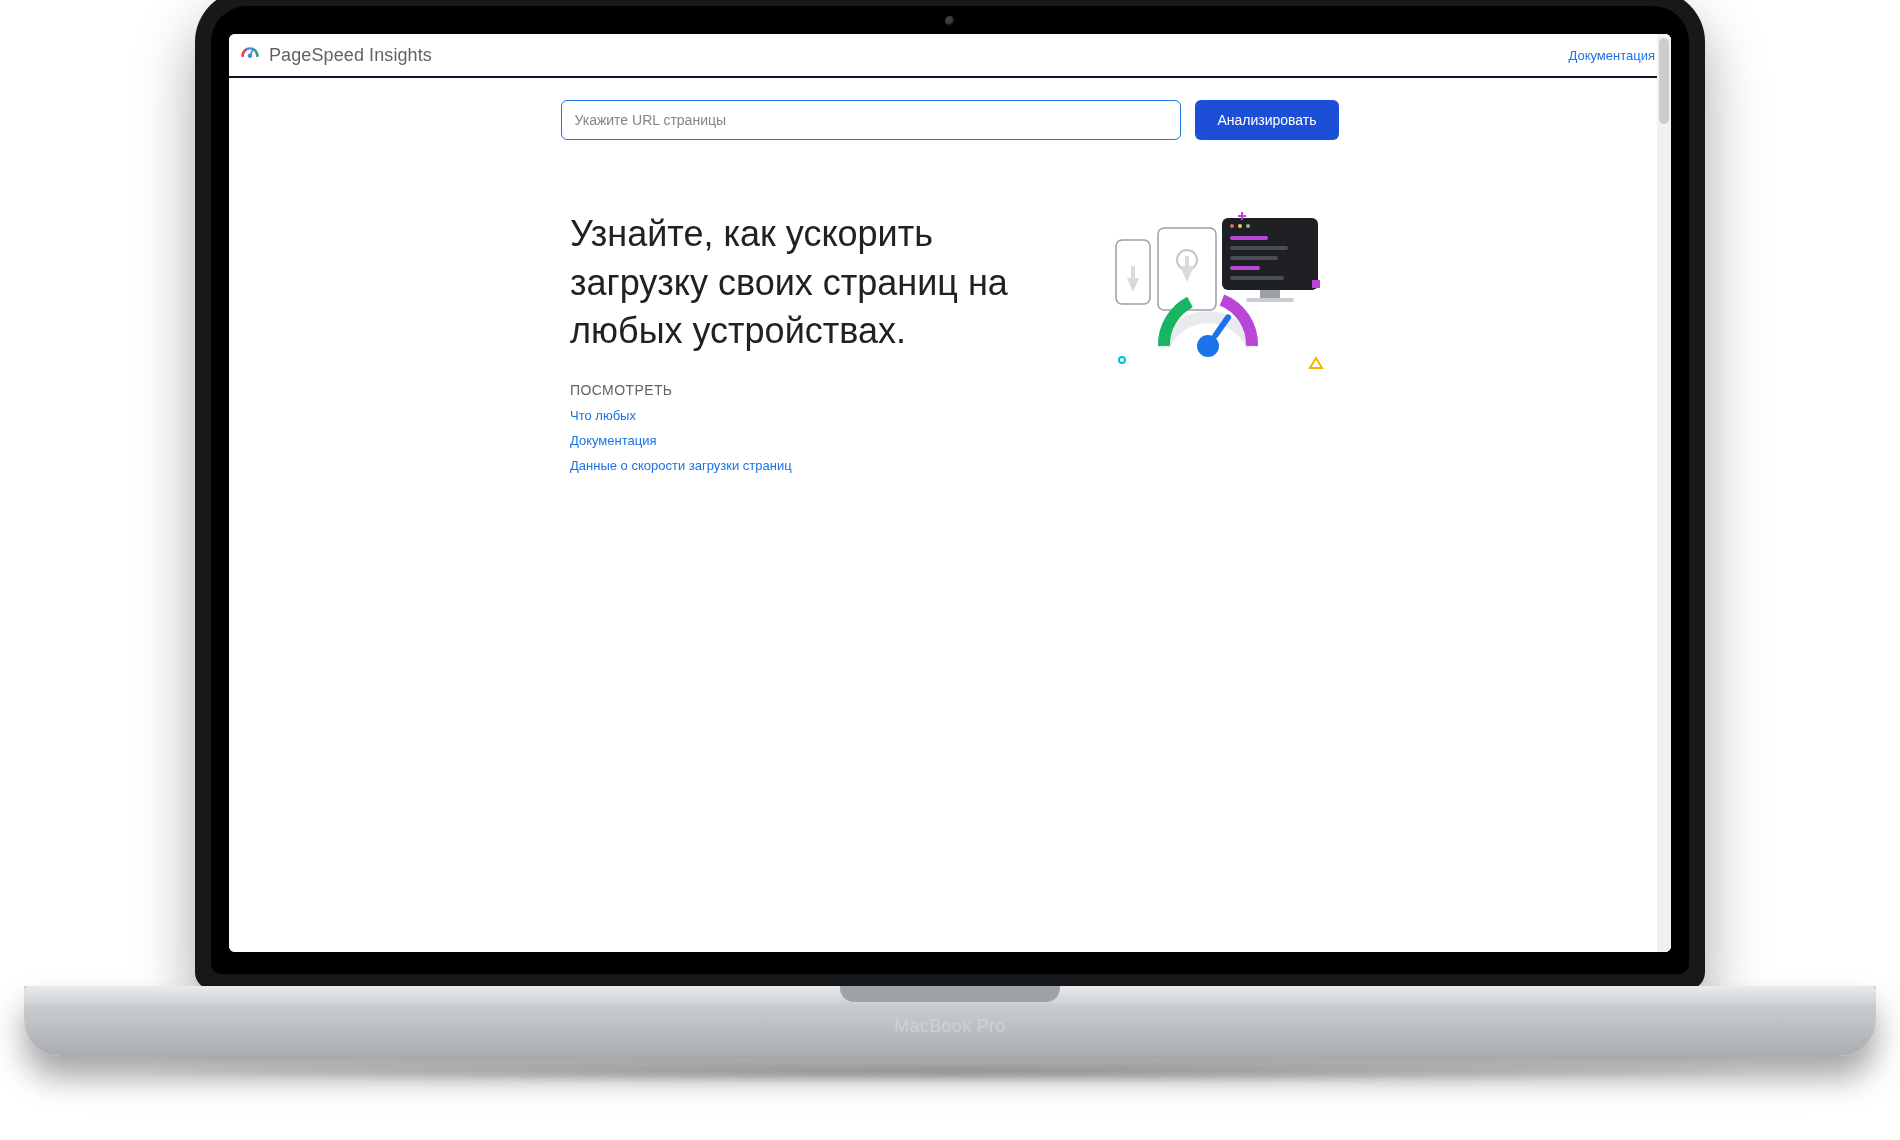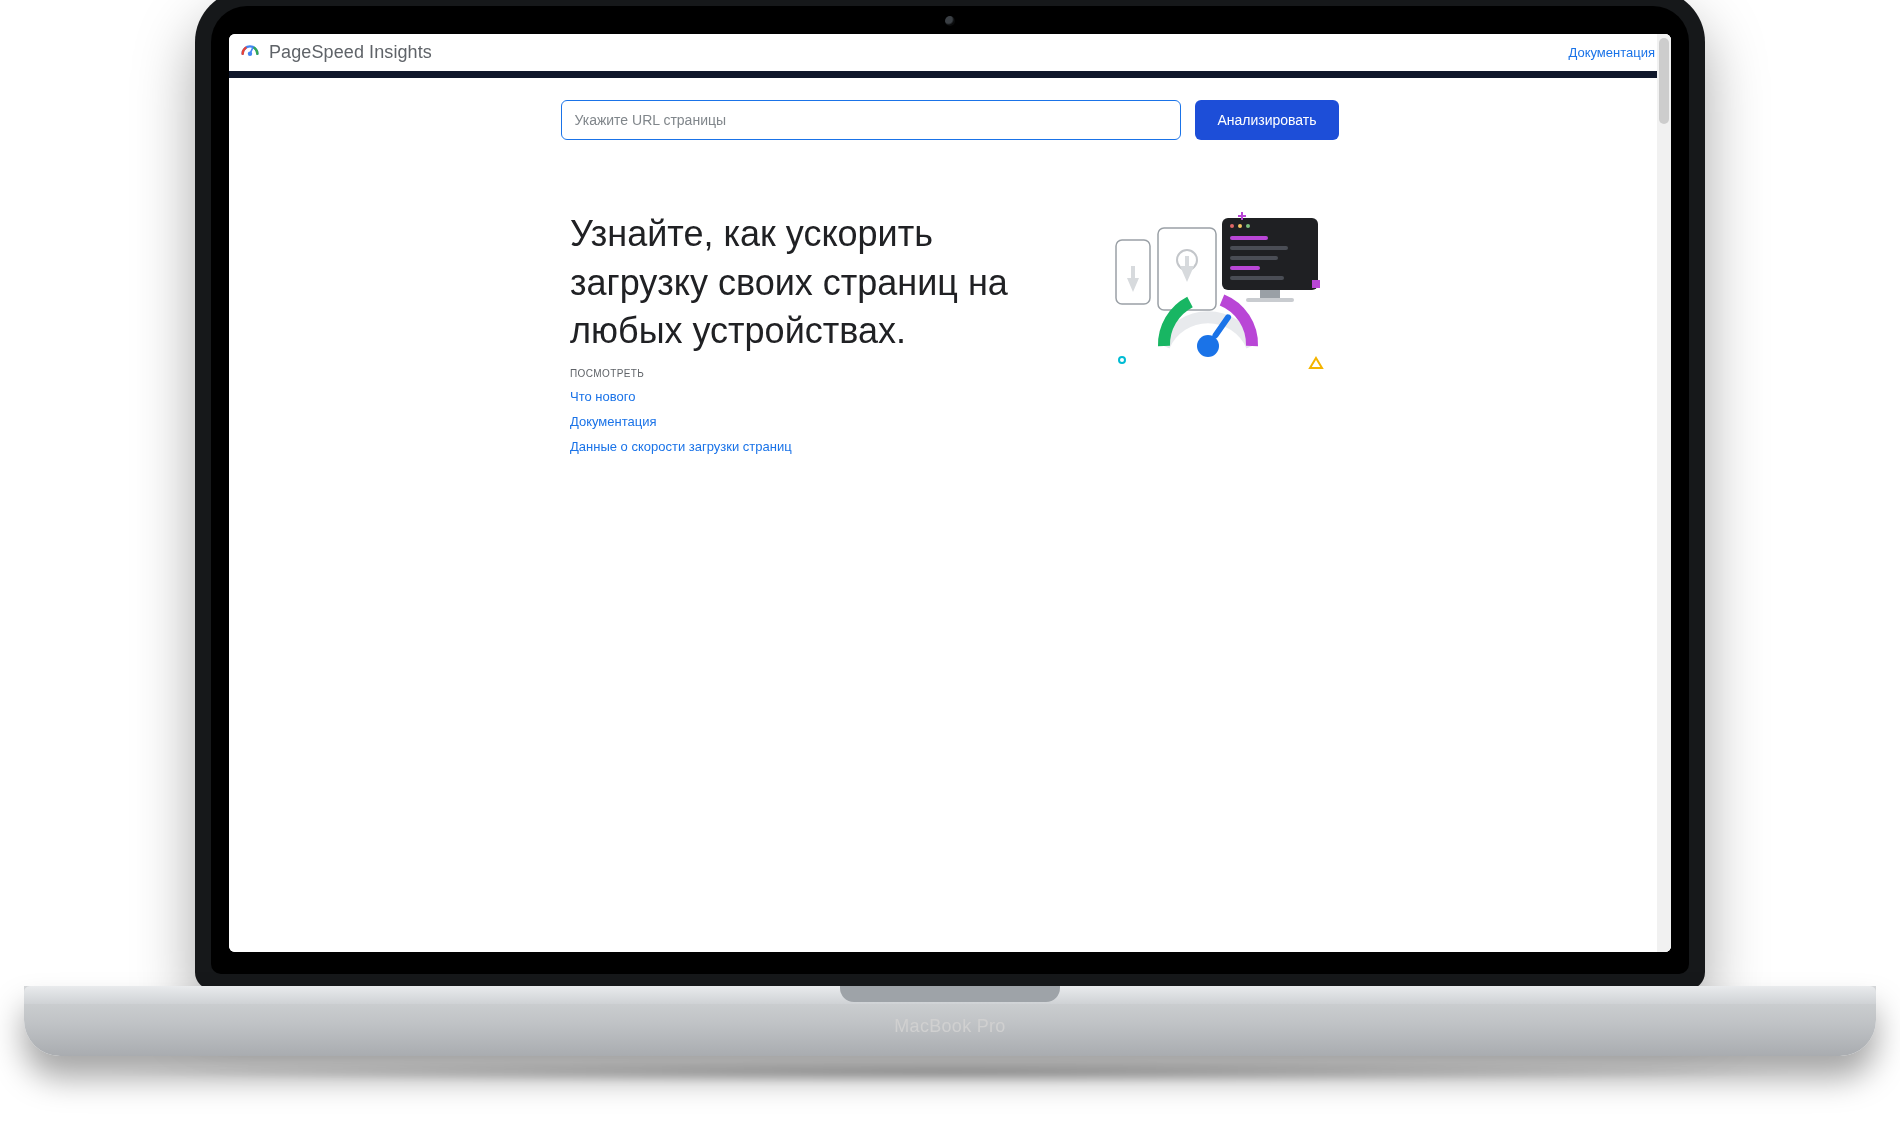--- a/index.html
+++ b/index.html
@@ -60,21 +60,21 @@
     filter: blur(2px);
   }
 
   
   .page { position: absolute; inset: 0; background: #fff; color: #202124; }
   .page-scroll { position: absolute; top: 0; right: 0; bottom: 0; width: 14px; background: #f1f1f1; }
   .page-scroll .thumb { position: absolute; top: 4px; left: 2px; right: 2px; height: 86px; background: #cdcdcd; border-radius: 6px; }
 
   .hdr {
     height: 44px; display: flex; align-items: center; justify-content: space-between;
-    padding: 0 16px 0 10px; border-bottom: 7px solid #0f172a;
+    padding: 0 16px 0 10px; border-bottom: 2px solid #0f172a;
   }
   .brand { display: flex; align-items: center; gap: 8px; }
   .brand-name { font-size: 18px; color: #5f6368; letter-spacing: .1px; }
   .doc-link { color: #1a73e8; font-size: 13px; text-decoration: none; }
 
   .search-row {
     display: flex; justify-content: center; gap: 14px;
     padding: 22px 0 10px;
   }
   .url-input {
@@ -87,21 +87,21 @@
     height: 40px; padding: 0 22px;
     background: #1d4ed8; color: #fff; border: none; border-radius: 6px;
     font-size: 14px; font-weight: 500; cursor: pointer;
   }
 
   .hero {
     width: 760px; margin: 60px auto 0; display: flex; gap: 48px; align-items: flex-start;
   }
   .hero-left { flex: 1 1 auto; }
   .hero h1 { font-size: 36px; font-weight: 400; line-height: 1.35; color: #202124; }
-  .sect-label { margin-top: 12px; font-size: 10px; letter-spacing: .4px; color: #5f6368; }
+  .sect-label { margin-top: 26px; font-size: 14px; letter-spacing: .4px; color: #5f6368; }
   .links { margin-top: 10px; display: flex; flex-direction: column; gap: 10px; }
   .links a { color: #1a73e8; font-size: 13px; text-decoration: none; }
 
   .hero-illus { flex: 0 0 220px; }
 
   .mbp-label {
     position: absolute; left: 50%; top: 1016px; transform: translateX(-50%);
     color: #d0d0d0; font-size: 18px; letter-spacing: .3px;
     font-family: -apple-system, Helvetica, Arial, sans-serif;
   }
@@ -137,21 +137,21 @@
           <div class="search-row">
             <input class="url-input" type="text" placeholder="Укажите URL страницы" style="">
             <button class="analyze-btn">Анализировать</button>
           </div>
 
           <div class="hero">
             <div class="hero-left">
               <h1>Узнайте, как ускорить загрузку своих страниц на любых устройствах.</h1>
               <div class="sect-label">ПОСМОТРЕТЬ</div>
               <div class="links">
-                <a href="#">Что нового</a>
+                <a href="#">Что любых</a>
                 <a href="#">Документация</a>
                 <a href="#">Данные о скорости загрузки страниц</a>
               </div>
             </div>
 
             <div class="hero-illus">
               <svg width="220" height="160" viewBox="0 0 220 160">
 
                 <rect x="6" y="30" width="34" height="64" rx="6" fill="#fff" stroke="#9aa0a6" stroke-width="1.5"></rect>
                 <path d="M23 82 l-6 -14 h4 v-12 h4 v12 h4 z" fill="#d7dadd"></path>

